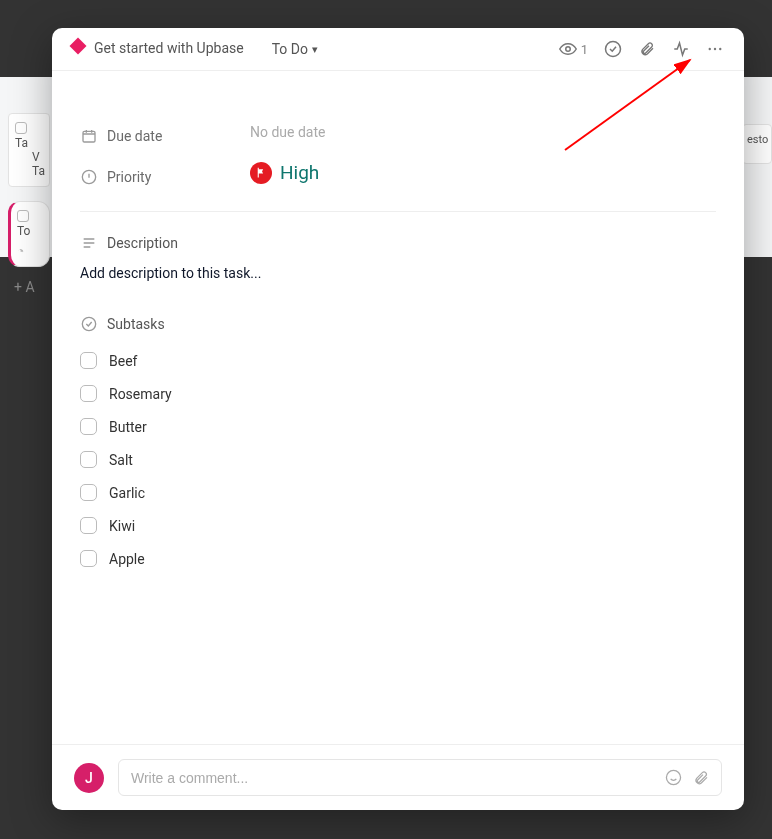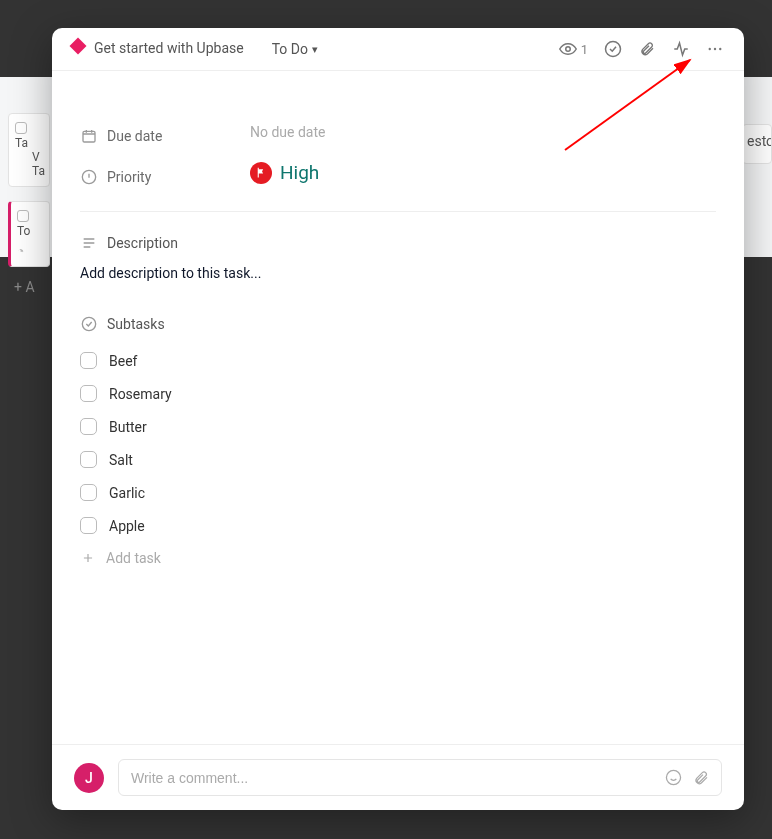--- a/index.html
+++ b/index.html
@@ -56,21 +56,21 @@
   }
   .bg-rest {
     position: absolute;
     right: 0;
     top: 124px;
     width: 30px;
     height: 40px;
     background: #fff;
     border: 1px solid #e3e3e3;
     border-radius: 4px;
-    font-size: 14px;
+    font-size: 11px;
     color: #555;
     padding: 8px 4px;
     overflow: hidden;
   }
 
   .modal {
     position: absolute;
     top: 28px;
     left: 52px;
     width: 692px;
@@ -204,21 +204,21 @@
 
 <div class="bg-board"></div>
 <div class="bg-strip">
   <div class="bg-col-head">To Do</div>
   <div class="bg-card" style="top:36px;">
     <span class="bg-check"></span>
     <span>Ta</span><br>
     <span style="margin-left:17px;">V</span><br>
     <span style="margin-left:17px;">Ta</span>
   </div>
-  <div class="bg-card sel" style="top:124px;">
+  <div class="bg-card sel" style="top:124px;border-radius:12px;">
     <span class="bg-check"></span>
     <span>To</span>
     <div style="margin-top:6px;color:#bbb;">◔</div>
   </div>
   <div class="bg-add" style="top:202px;">
     + <span>A</span>
   </div>
 </div>
 <div class="bg-rest">esto</div>
 
@@ -341,31 +341,27 @@
           <div class="sub-item">
             <div class="sub-check"></div>
             <span>Salt</span>
           </div>
           <div class="sub-item">
             <div class="sub-check"></div>
             <span>Garlic</span>
           </div>
           <div class="sub-item">
             <div class="sub-check"></div>
+            <span>Kiwi</span>
+          </div>
+          <div class="sub-item">
+            <div class="sub-check"></div>
             <span>Apple</span>
           </div>
         </div>
-      <div class="add-task-row">
-        <div class="plus">
-          <svg viewBox="0 0 24 24" width="14" height="14" fill="none" stroke="currentColor" stroke-width="2">
-              <path d="M12 5v14M5 12h14"></path>
-            </svg>
-        </div>
-        <span>Add task</span>
-      </div>
     </div>
 
   </div>
 
   <div class="comment-bar">
     <div class="avatar">J</div>
     <div class="comment-input">
       <input type="text" placeholder="Write a comment..." style="">
       <div class="ci-icons">
         <div>

